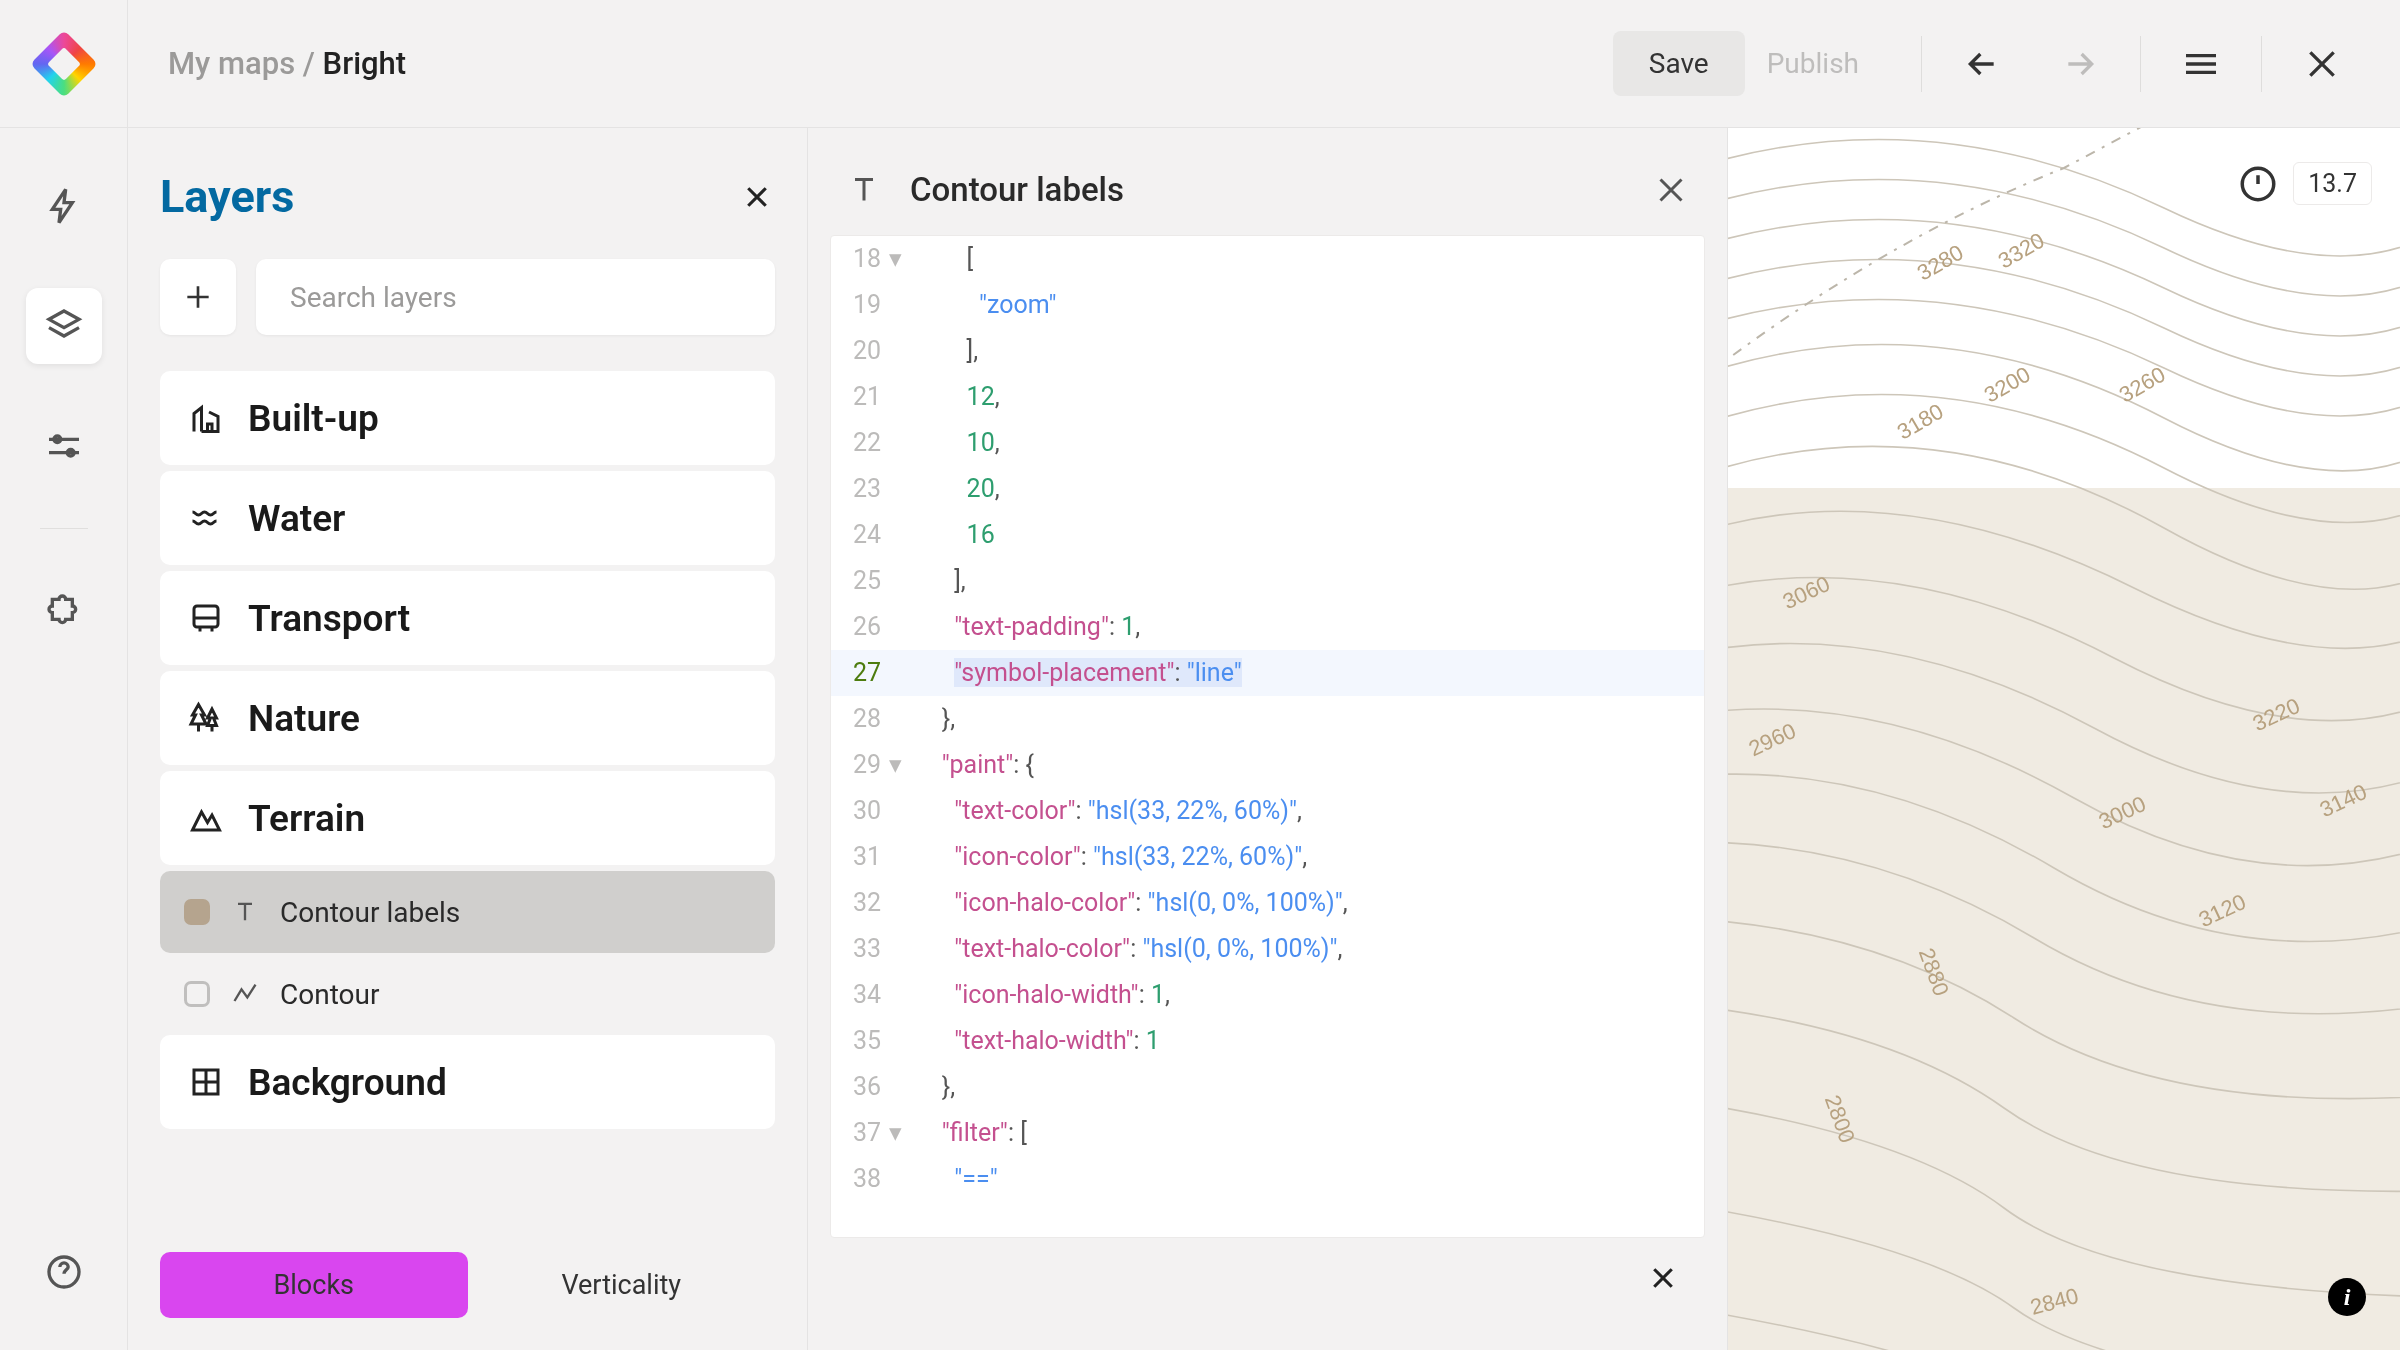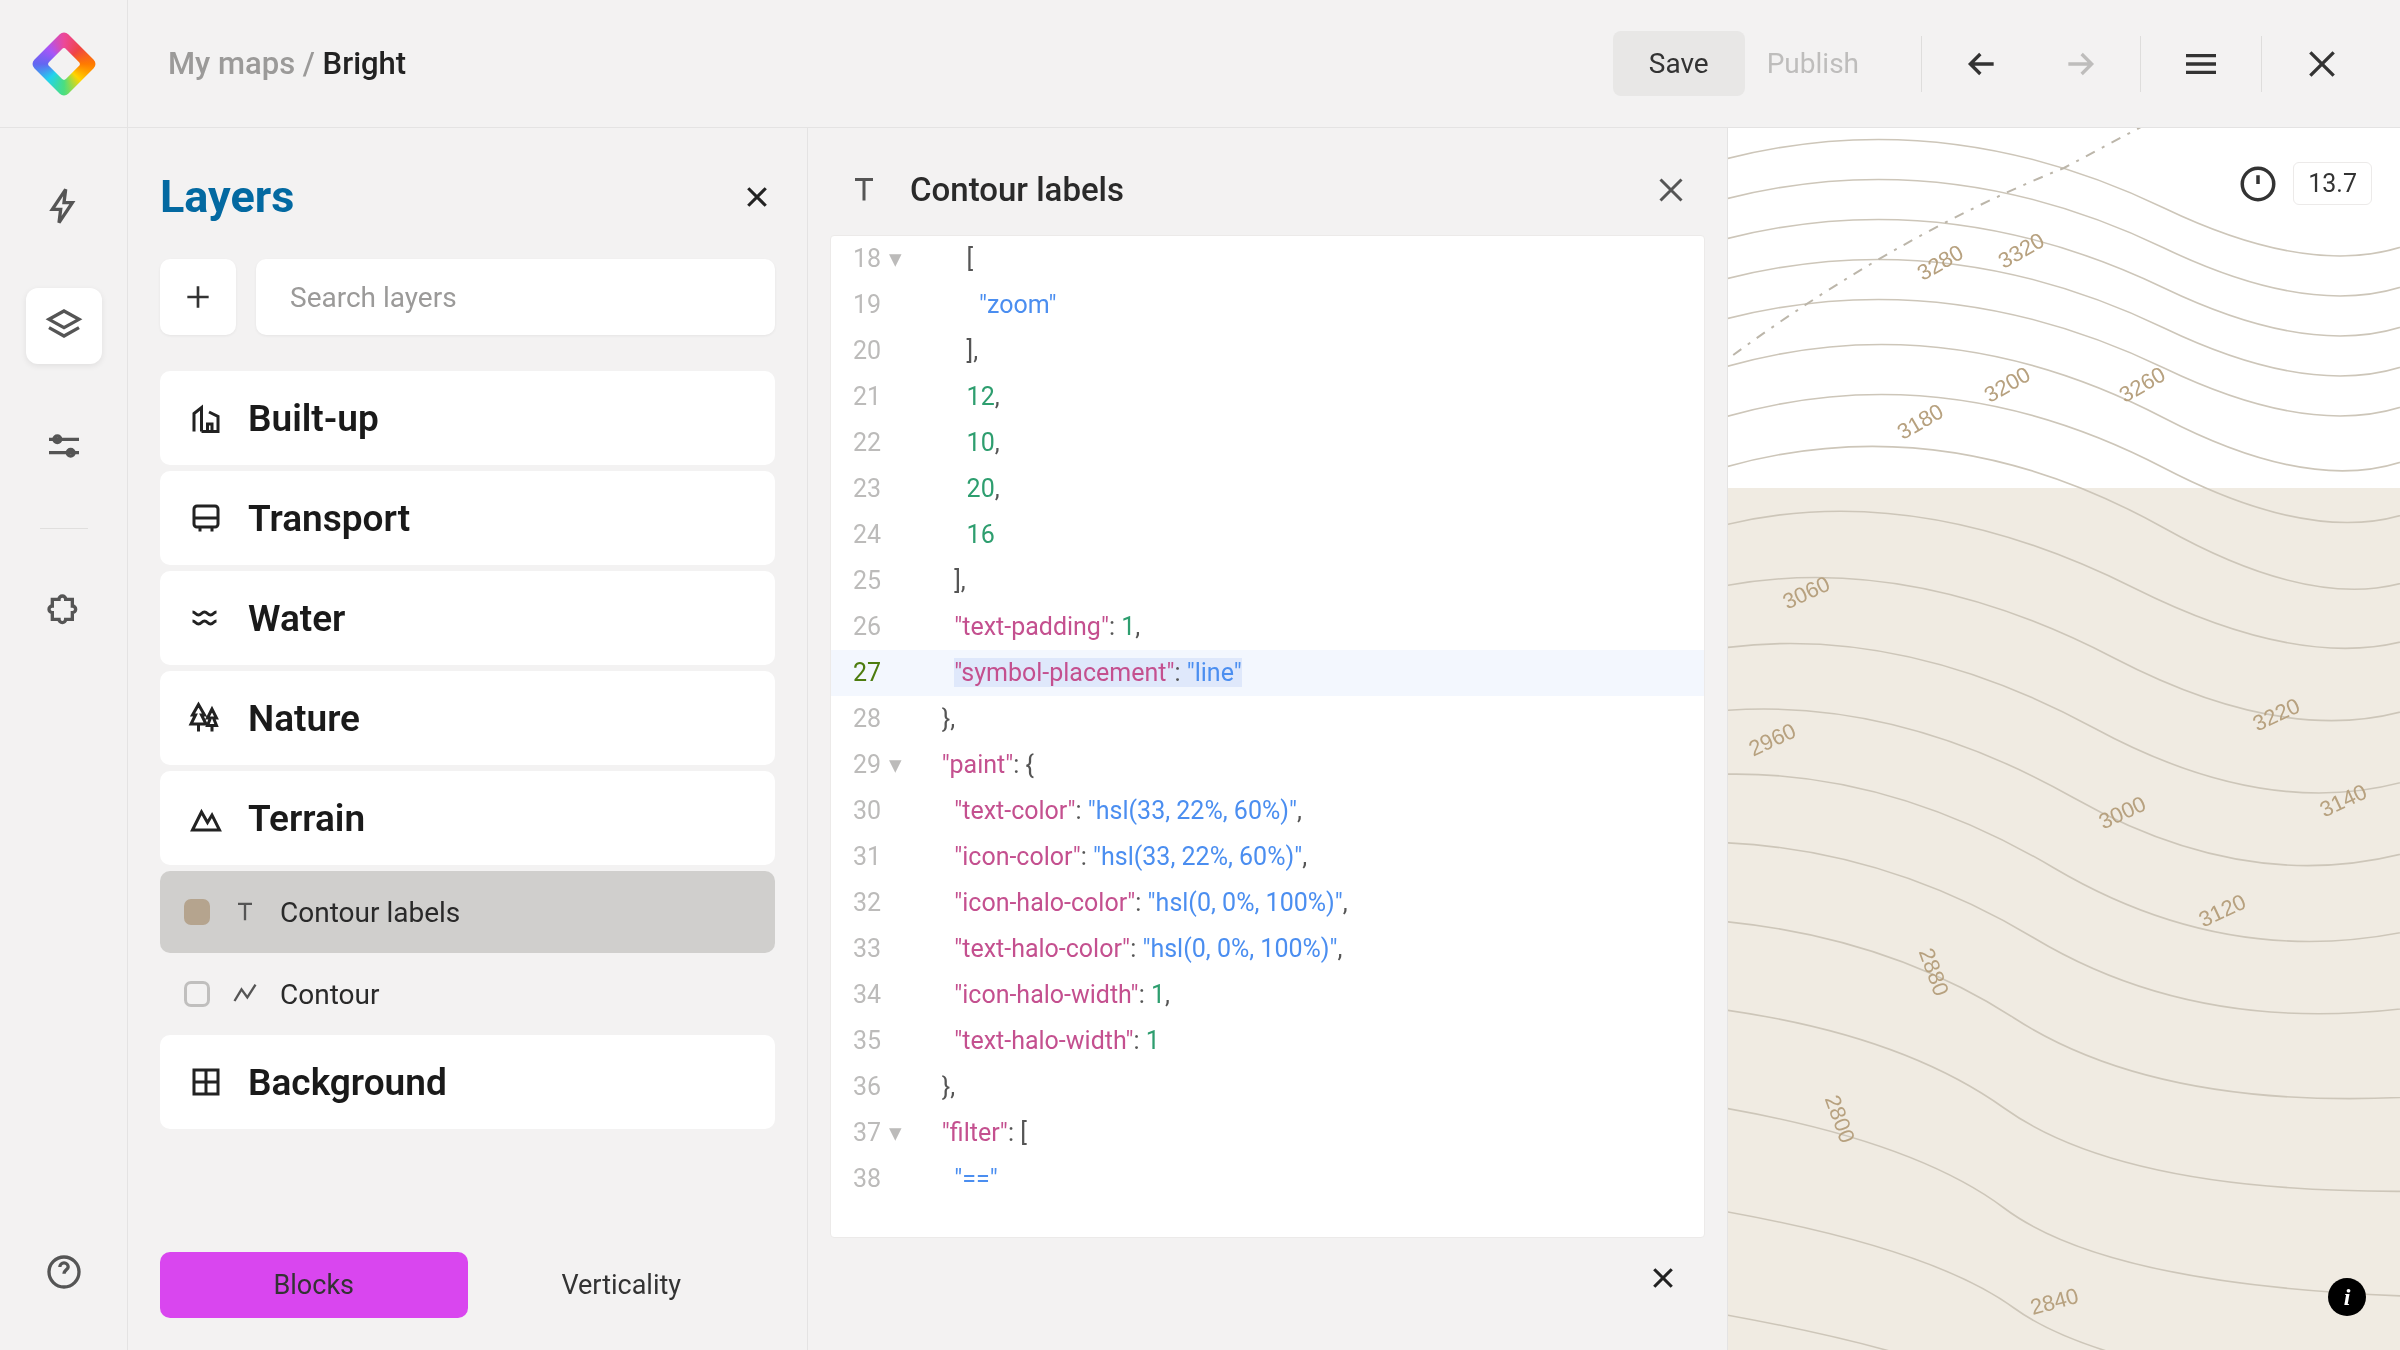--- a/index.html
+++ b/index.html
@@ -167,30 +167,30 @@
     </div>
     <div class="layer-scroll">
       <div class="layer-group">
           <svg viewBox="0 0 24 24">
             <path d="M4 21V9l5-4v16M9 21h11V11l-6-3M13 21v-5h3v5"></path>
           </svg>
           <span>Built-up</span>
         </div>
       <div class="layer-group">
           <svg viewBox="0 0 24 24">
+            <path d="M3 8c2 0 2 2 4 2s2-2 4-2 2 2 4 2 2-2 4-2M3 14c2 0 2 2 4 2s2-2 4-2 2 2 4 2 2-2 4-2"></path>
+          </svg>
+          <span>Water</span>
+        </div>
+      <div class="layer-group">
+          <svg viewBox="0 0 24 24">
             <rect x="4" y="4" width="16" height="14" rx="2"></rect>
             <path d="M4 12h16M8 18v3M16 18v3"></path>
           </svg>
           <span>Transport</span>
-        </div>
-      <div class="layer-group">
-          <svg viewBox="0 0 24 24">
-            <path d="M3 8c2 0 2 2 4 2s2-2 4-2 2 2 4 2 2-2 4-2M3 14c2 0 2 2 4 2s2-2 4-2 2 2 4 2 2-2 4-2"></path>
-          </svg>
-          <span>Water</span>
         </div>
       <div class="layer-group">
           <svg viewBox="0 0 24 24">
             <path d="M7 3l-4 7h2l-3 6h10l-3-6h2L7 3zM7 16v5M16 6l-3 6h2l-2 5h6l-2-5h2l-3-6zM16 17v4"></path>
           </svg>
           <span>Nature</span>
         </div>
       <div class="layer-group">
           <svg viewBox="0 0 24 24">
             <path d="M3 20l6-12 4 7 3-5 5 10H3z"></path>

